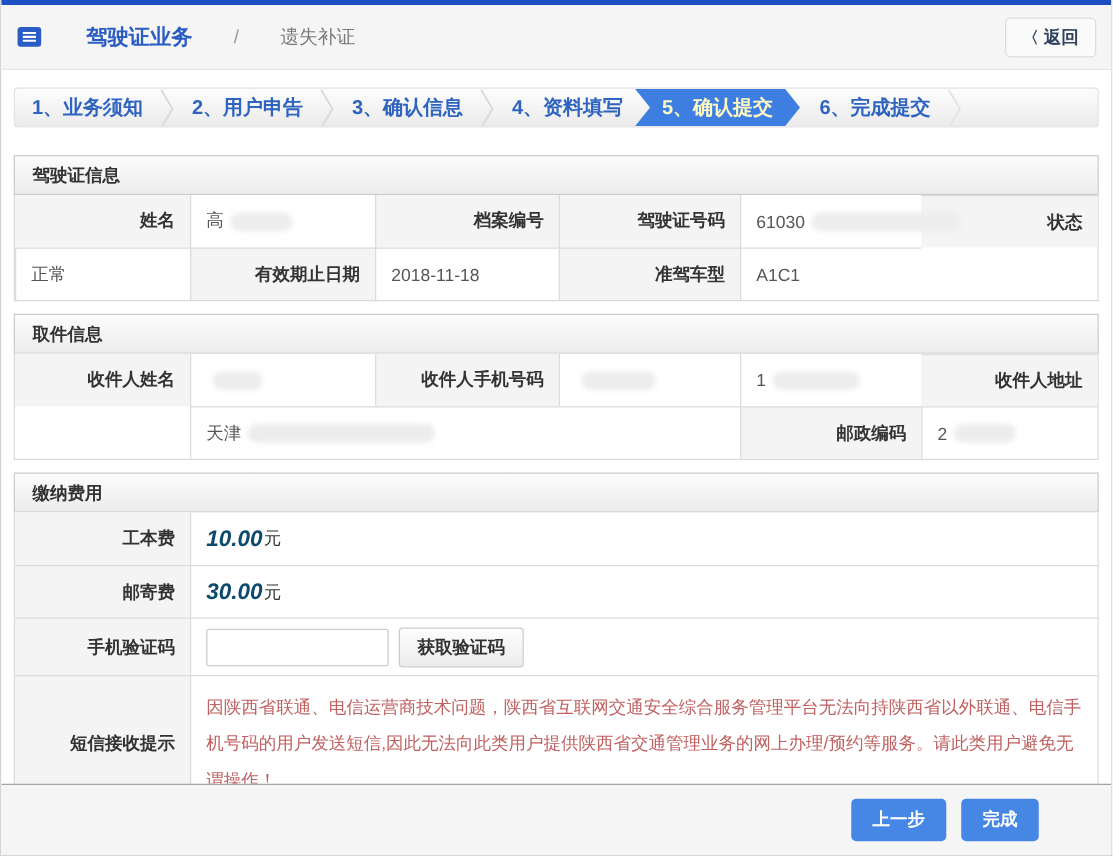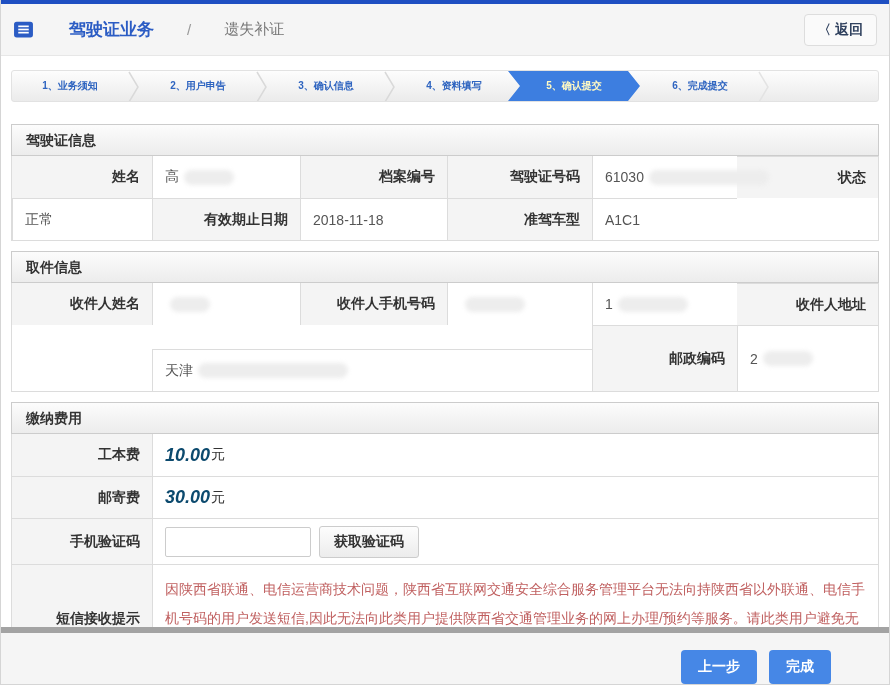--- a/index.html
+++ b/index.html
@@ -32,21 +32,21 @@
   .back-chevron { font-size: 13px; color: #31425f; }
 
   
   .steps {
     margin: 14px 10px 0; height: 32px; display: flex; align-items: stretch;
     background: linear-gradient(#fdfdfd, #ebebeb);
     border: 1px solid #e2e2e2; border-radius: 3px; overflow: hidden;
   }
   .step {
     width: 116px; display: flex; align-items: center; justify-content: center;
-    color: #2e64c0; font-size: 10px; font-weight: bold; cursor: pointer; white-space: nowrap;
+    color: #2e64c0; font-size: 16px; font-weight: bold; cursor: pointer; white-space: nowrap;
   }
   .step.active {
     width: 132px; background: #3d7ee0; color: #fef9c3;
     clip-path: polygon(0 0, calc(100% - 12px) 0, 100% 50%, calc(100% - 12px) 100%, 0 100%, 12px 50%);
     margin-left: -4px; margin-right: 2px;
   }
   .step-sep { flex: 0 0 12px; }
   .step-filler { flex: 1; }
 
   
@@ -67,21 +67,21 @@
     min-height: 42px; padding: 6px 12px; display: flex; align-items: center;
     font-size: 14px; border-left: 1px solid #dcdcdc; border-top: 1px solid #dcdcdc;
   }
   .cell.c1 { border-left: none; }
   .cell.r1 { border-top: none; }
   .lbl {
     background: #f4f4f4; justify-content: flex-end; text-align: right;
     color: #333; font-weight: bold;
   }
   .val { color: #555; }
-  .span3 { grid-column: 2 / 5; margin-top: 24px; }
+  .span3 { grid-column: 2 / 5; }
 
   .blob {
     display: inline-block; height: 15px; background: #ededed;
     border-radius: 8px; margin-left: 5px; filter: blur(2px); flex: none;
   }
   .blob.w40 { width: 40px; } .blob.w50 { width: 50px; } .blob.w60 { width: 60px; }
   .blob.w70 { width: 70px; } .blob.w120 { width: 120px; } .blob.w150 { width: 150px; }
 
   .price { color: #0c4a6e; font-weight: bold; font-size: 18px; font-style: italic; }
   .unit { color: #333; font-size: 14px; margin-left: 1px; }
@@ -95,22 +95,22 @@
     height: 32px; margin-left: 8px; padding: 0 14px;
     background: linear-gradient(#fdfdfd, #ececec); border: 1px solid #ccc;
     border-radius: 3px; font-size: 14px; color: #333; font-weight: bold; cursor: pointer;
   }
   .tip-cell { align-items: center; }
   .tip-text { color: #c06060; font-size: 14px; line-height: 2.1; padding: 4px 0; }
 
   
   .footer {
     position: absolute; left: 0; right: 0; bottom: 0; height: 57px;
-    background: #f5f5f5; border-top: 6px solid #a3a3a3;
-    display: flex; align-items: flex-end; justify-content: flex-end;
+    background: #f5f5f5; border-top: 1px solid #a3a3a3;
+    display: flex; align-items: center; justify-content: flex-end;
     padding-right: 58px; gap: 12px;
   }
   .btn-blue {
     background: #4687e6; color: #fff; border: none; border-radius: 4px;
     padding: 8px 17px; font-size: 14px; font-weight: bold; cursor: pointer;
   }
 </style>
 </head>
 <body>
 

